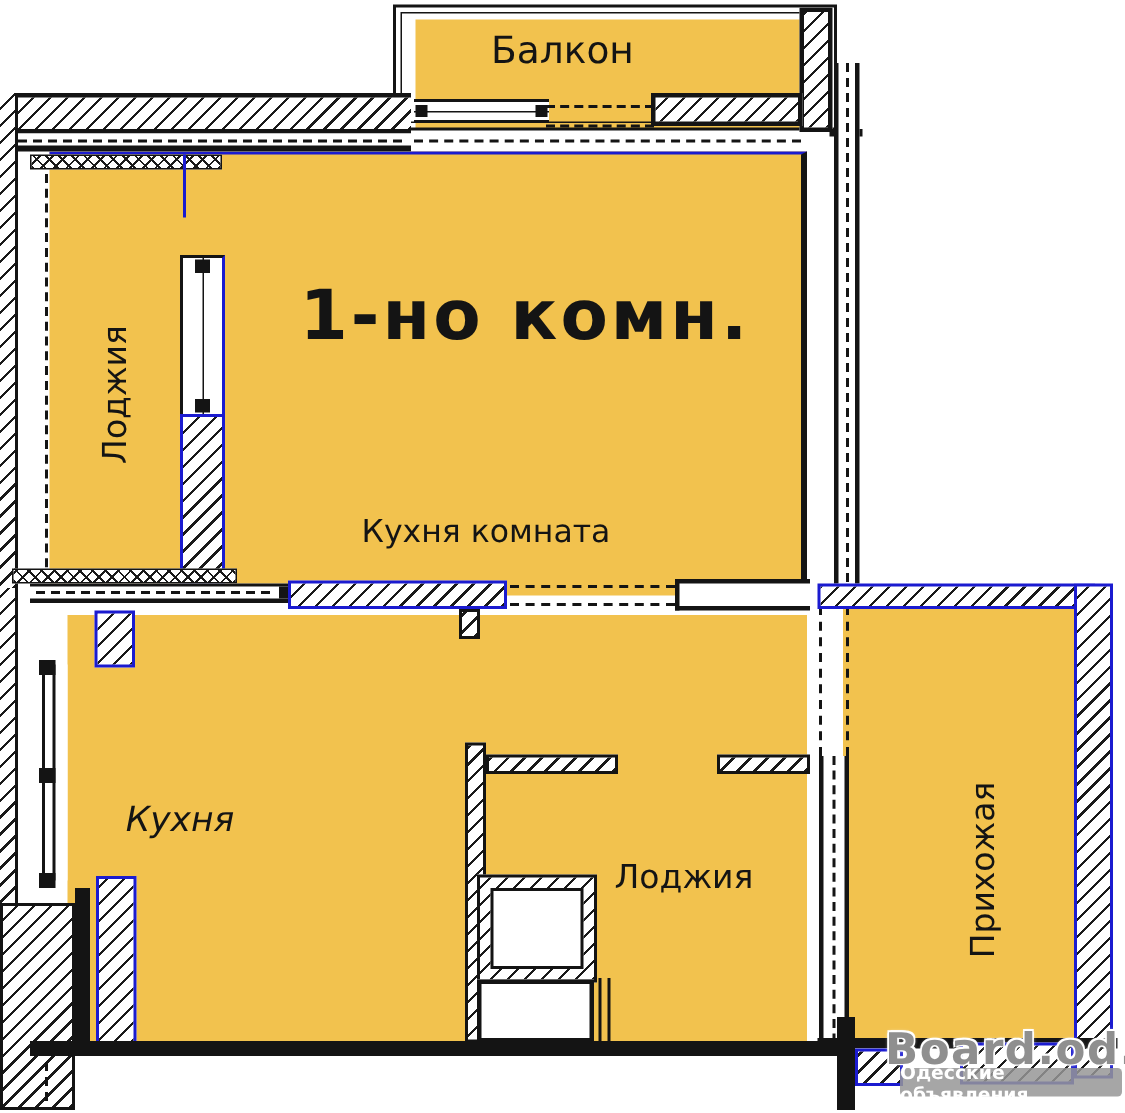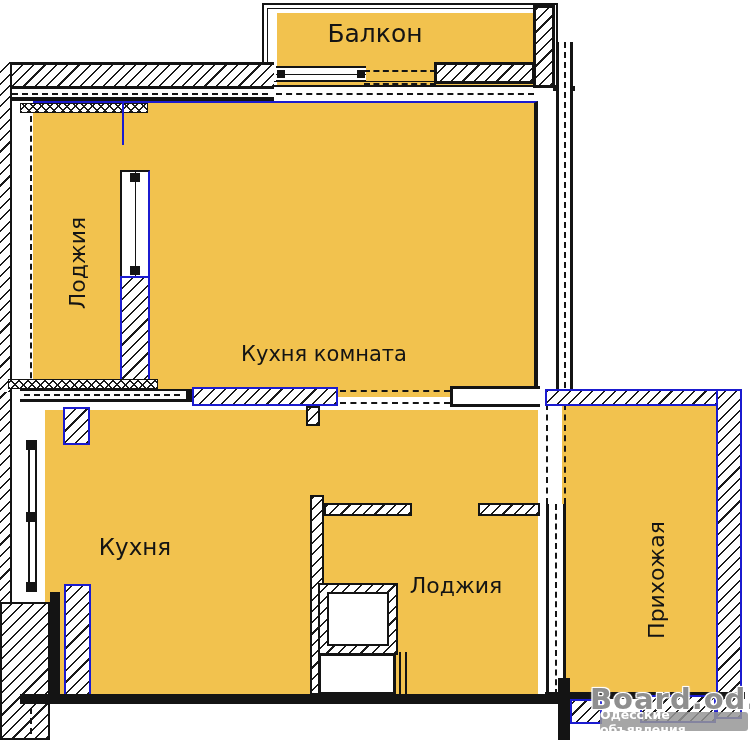--- a/index.html
+++ b/index.html
@@ -124,27 +124,30 @@
   <div class="abs solid" style="left:545px;top:692px;width:200px;height:7px;"></div>
   <div class="abs solid" style="left:558px;top:678px;width:12px;height:62px;"></div>
   <div class="abs hatch bb" style="left:570px;top:699px;width:32px;height:25px;"></div>
   <div class="abs hatch bb" style="left:640px;top:695px;width:76px;height:28px;"></div>
 
   <div class="abs solid" style="left:20px;top:694px;width:540px;height:10px;"></div>
 
   <div class="abs label" style="left:300px;top:16px;width:150px;height:34px;font-size:25px;">
     <span>Балкон</span>
   </div>
+  <div class="abs label" style="left:180px;top:178px;width:340px;height:64px;font-size:46px;font-weight:bold;letter-spacing:2px;">
+    <span>1-но комн.</span>
+  </div>
   <div class="abs label" style="left:214px;top:340px;width:220px;height:28px;font-size:21px;">
     <span>Кухня комната</span>
   </div>
   <div class="abs label vlabel" style="left:48px;top:186px;width:60px;height:154px;font-size:22px;">
     <span>Лоджия</span>
   </div>
-  <div class="abs label" style="left:55px;top:532px;width:160px;height:30px;font-size:23px;">
+  <div class="abs label" style="left:40px;top:532px;width:160px;height:30px;font-size:23px;font-style:italic;">
     <span>Кухня</span>
   </div>
   <div class="abs label" style="left:376px;top:571px;width:160px;height:30px;font-size:22px;">
     <span>Лоджия</span>
   </div>
   <div class="abs label vlabel" style="left:627px;top:500px;width:60px;height:160px;font-size:22px;">
     <span>Прихожая</span>
   </div>
 
   <div class="abs wm-site" style="left:590px;top:682px;z-index:10;">

